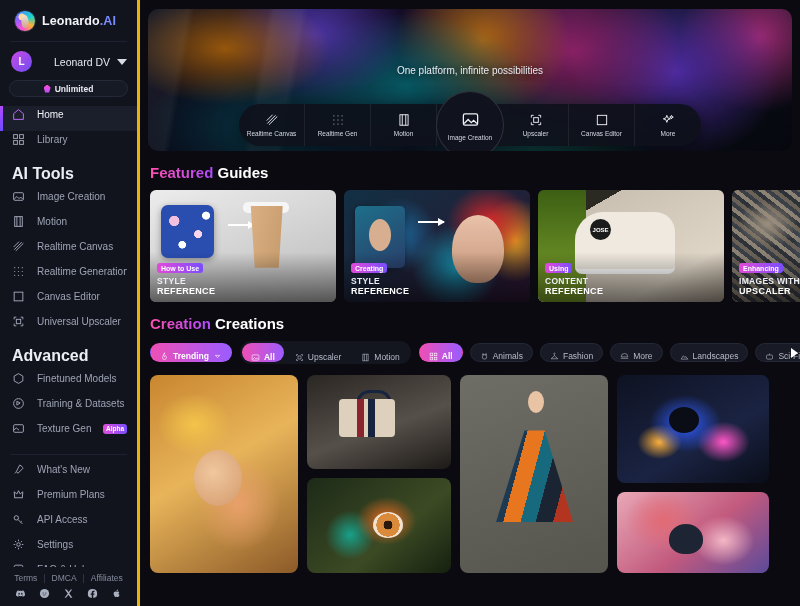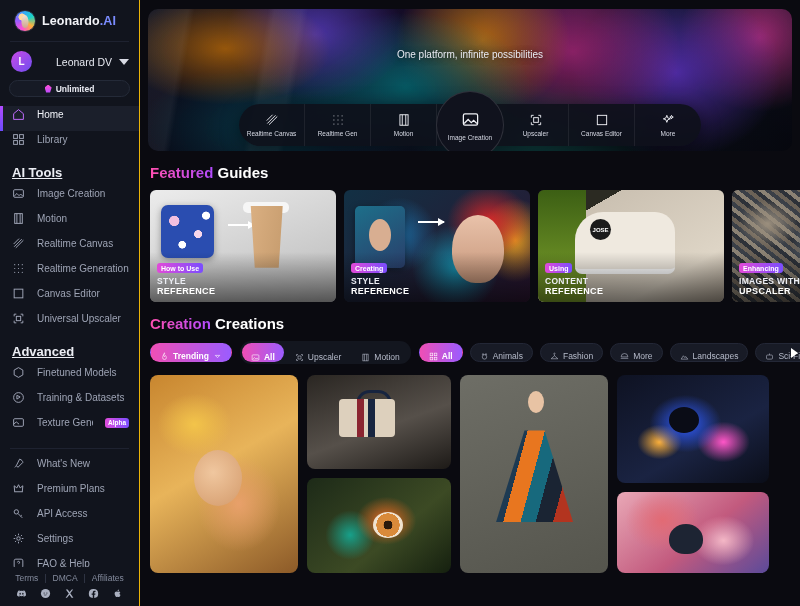--- a/index.html
+++ b/index.html
@@ -8,21 +8,21 @@
     background: #07070c;
     font-family: "Liberation Sans", sans-serif;
     overflow: hidden;
   }
   .app { display: flex; width: 800px; height: 606px; }
 
   
   .sidebar {
     width: 140px; height: 606px;
     background: #11141d;
-    border-right: 1px solid #eab308;
+    border-right: 3px solid #eab308;
     display: flex; flex-direction: column;
     position: relative;
   }
   .brand {
     display: flex; align-items: center; gap: 6px;
     padding: 10px 8px 9px 14px;
   }
   .brand-logo {
     width: 22px; height: 22px; border-radius: 50%;
     background:
@@ -75,23 +75,22 @@
   .nav-item.active { background:#1b1f2b; color:#f0f2f8; }
   .nav-item.active::before{
     content:""; position:absolute; left:0; top:0; bottom:0; width:2.5px;
     background: linear-gradient(#b24bff,#6d4bff);
   }
   .nav-item .ic { width:13px;height:13px; flex:none; display:flex;align-items:center;justify-content:center; }
   .nav-item .ic svg { width:13px; height:13px; }
   .nav-item.active .ic svg { stroke:#c06cff; }
   .nav-label{ white-space:nowrap; overflow:hidden; }
   .section-title{
-    font-size: 13px; font-weight: 700; color:#eceef4;
+    font-size: 16px; font-weight: 700; color:#eceef4;
     padding: 9px 12px 5px;
-    text-decoration: underline;
   }
   .badge-alpha{
     font-size: 6.5px; font-weight:700; color:#fff; border-radius:3px;
     padding: 1.5px 3px; background: linear-gradient(90deg,#e14ddb,#7a4dff);
     margin-left:auto;
   }
 
   .footer-links{
     display:flex; align-items:center; gap:6px; justify-content:center;
     font-size: 8.5px; color:#848b9d; padding: 6px 0 5px;
@@ -129,21 +128,21 @@
   .hero-art::after{
     content:""; position:absolute; inset:0;
     background:
       linear-gradient(100deg, rgba(255,255,255,.06) 0 6%, transparent 7% 18%, rgba(255,255,255,.05) 19% 23%, transparent 24%),
       linear-gradient(to bottom, rgba(0,0,0,.22), rgba(0,0,0,.45));
   }
   .hero-txt{
     position:absolute; left:0; right:0; top:32px; text-align:center; z-index:3;
   }
   .hero-title{ font-size:20px; font-weight:700; color:#fff; text-shadow:0 2px 10px rgba(0,0,0,.6); }
-  .hero-sub{ font-size:10px; color:#e8eaf2; margin-top:8px; text-shadow:0 1px 6px rgba(0,0,0,.6); }
+  .hero-sub{ font-size:10px; color:#e8eaf2; margin-top:24px; text-shadow:0 1px 6px rgba(0,0,0,.6); }
 
   .dock{
     position:absolute; left:50%; transform:translateX(-50%);
     bottom: 5px; height:42px; border-radius:21px;
     background: rgba(14,16,26,.92);
     display:flex; align-items:center; z-index:4;
     box-shadow: 0 4px 18px rgba(0,0,0,.5);
   }
   .dock-item{
     width:66px; height:42px; display:flex; flex-direction:column;

